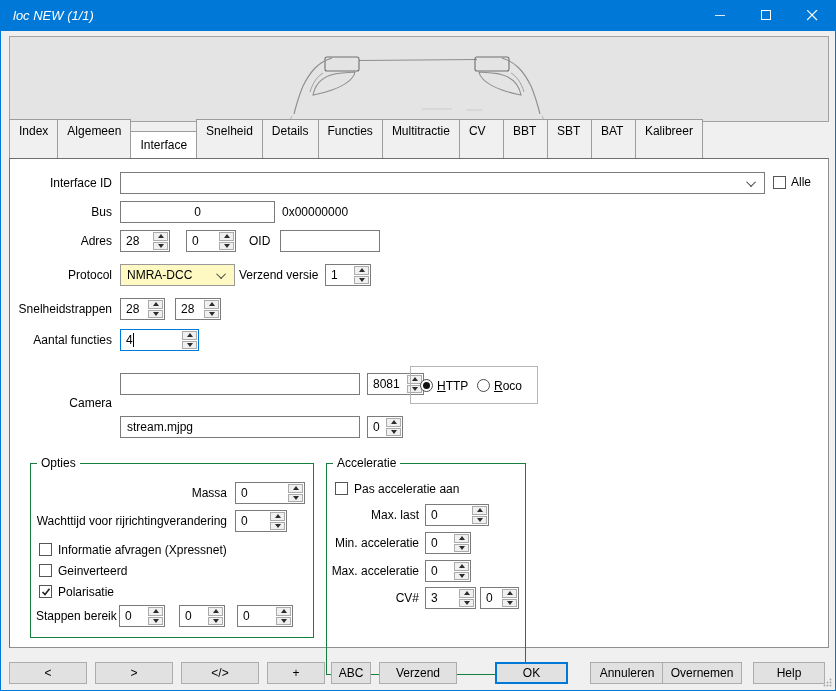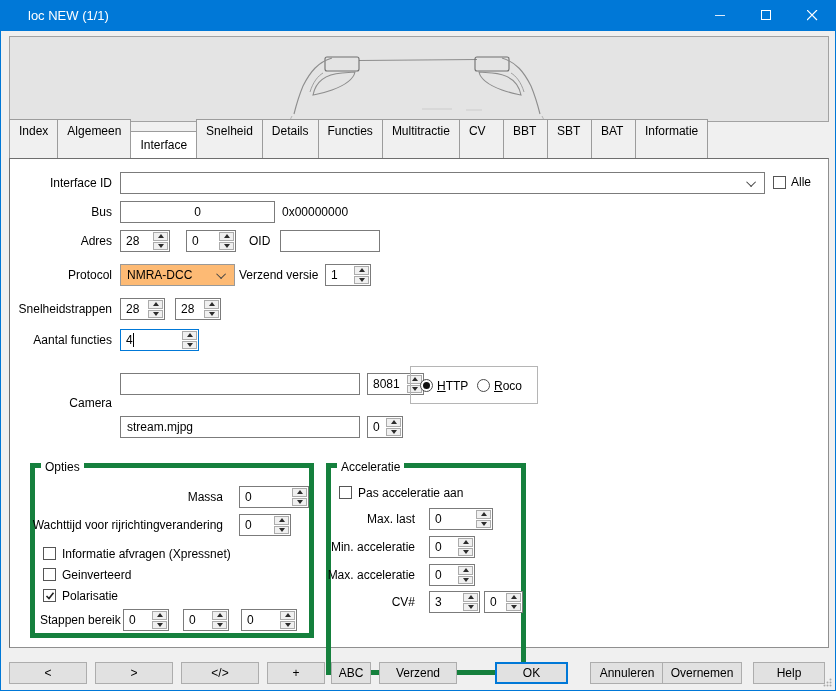--- a/index.html
+++ b/index.html
@@ -3,41 +3,41 @@
 <meta charset="utf-8">
 <style>
   * { margin:0; padding:0; box-sizing:border-box; }
   html,body { width:836px; height:691px; }
   body { font-family:"Liberation Sans","DejaVu Sans",sans-serif; font-size:12px; color:#000; }
   .window { position:relative; width:836px; height:691px; background:#f0f0f0;
             border:1px solid #0078d7; border-top:none; overflow:hidden; }
   
   .titlebar { position:absolute; left:0; top:0; width:100%; height:31px; background:#0078d7;
               display:flex; align-items:center; color:#fff; }
-  .title-text { flex:1; padding-left:27px; font-size:13px; }
+  .title-text { flex:1; padding-left:12px; font-size:13px;font-style:italic; }
   .win-btn { width:46px; height:31px; display:flex; align-items:center; justify-content:center; }
   
   .img-panel { position:absolute; left:8px; top:36px; width:820px; height:86px;
                background:#e4e4e4; border:1px solid #a2a2a2; }
   
   .tabs { position:absolute; left:8px; top:135px; height:23px; display:flex; align-items:flex-end; z-index:3; }
   .tab { height:39px; border:1px solid #9c9c9c; border-bottom:none; background:#f0f0f0;
          padding:4px 9px 0; min-width:45px; margin-right:-1px; white-space:nowrap; }
   .tab.active { background:#fff; height:27px; padding-top:6px; position:relative; z-index:4; }
   
   .page { position:absolute; left:8px; top:158px; width:820px; height:490px; background:#fff;
           border:1px solid #8f8f8f; border-left-color:#6e6e6e; border-top-color:#6e6e6e; }
   .lab { position:absolute; white-space:nowrap; }
   .lab.r { text-align:right; }
   .txt { position:absolute; height:22px; background:#fff; border:1px solid #7b7b7b; padding:3px 0 0 6px;
          white-space:nowrap; overflow:hidden; }
   .txt.center { text-align:center; padding-left:0; }
   .combo { position:absolute; height:22px; background:#fff; border:1px solid #7b7b7b;
            display:flex; align-items:center; justify-content:space-between; padding:0 8px 0 6px; }
-  .combo.gray { background:#fdba74; border-color:#999; }
+  .combo.gray { background:#fef9c3; border-color:#999; }
   .chev { width:7px; height:7px; border-left:1px solid #444; border-bottom:1px solid #444;
           transform:rotate(-45deg) translateY(-2px); }
   
   .spin { position:absolute; height:22px; background:#fff; border:1px solid #7b7b7b; display:flex; }
   .spin.focus { border-color:#0078d7; }
   .spin .v { flex:1; padding:3px 0 0 5px; overflow:hidden; white-space:nowrap; }
   .caret { width:1px; height:14px; background:#000; margin:3px 2px 0 0; }
   .btns { width:17px; display:flex; flex-direction:column; padding:1px; gap:1px; }
   .sb { flex:1; background:#f0f0f0; border:1px solid #ababab; position:relative; }
   .sb::after { content:""; position:absolute; left:50%; top:50%; transform:translate(-50%,-50%);
@@ -45,21 +45,21 @@
   .sb.up::after { border-bottom:4px solid #2b2b2b; }
   .sb.dn::after { border-top:4px solid #2b2b2b; }
   
   .cb { position:absolute; width:13px; height:13px; background:#fff; border:1px solid #555;
         display:flex; align-items:center; justify-content:center; }
   .radio { position:absolute; width:13px; height:13px; background:#fff; border:1px solid #4a4a4a; border-radius:50%; }
   .radio .dot { position:absolute; left:2px; top:2px; width:7px; height:7px; border-radius:50%; background:#111; }
   .rlabel { position:absolute; white-space:nowrap; }
   .rlabel::first-letter { text-decoration:underline; }
   
-  .group { position:absolute; border:5px solid #15803d; }
+  .group { position:absolute; border:1px solid #15803d; }
   .legend { position:absolute; top:-8px; left:6px; background:#fff; padding:0 4px; }
   .radiobox { position:absolute; border:1px solid #b5b5b5; }
   
   .btn { position:absolute; top:662px; height:22px; background:#e1e1e1; border:1px solid #adadad;
          display:flex; align-items:center; justify-content:center; }
   .btn.default { border:2px solid #0078d7; }
   .grip { position:absolute; right:3px; bottom:3px; }
 </style>
 </head>
 <body>
@@ -109,21 +109,21 @@
     <div class="tab">Algemeen</div>
     <div class="tab active">Interface</div>
     <div class="tab">Snelheid</div>
     <div class="tab">Details</div>
     <div class="tab">Functies</div>
     <div class="tab">Multitractie</div>
     <div class="tab">CV</div>
     <div class="tab">BBT</div>
     <div class="tab">SBT</div>
     <div class="tab">BAT</div>
-    <div class="tab">Informatie</div>
+    <div class="tab">Kalibreer</div>
   </div>
 
   <div class="page">
 
     <div class="lab r" style="right:716px; top:17px;">Interface ID</div>
     <div class="combo" style="left:110px; top:13px; width:645px;">
       <span></span>
       <span class="chev"></span>
     </div>
     <div class="cb" style="left:763px; top:17px;"></div>

